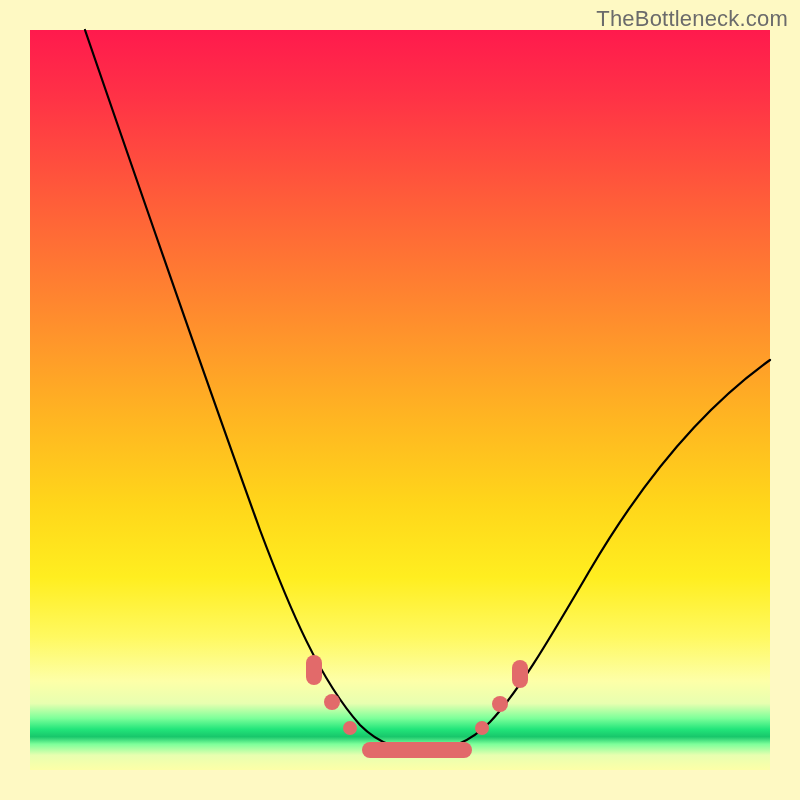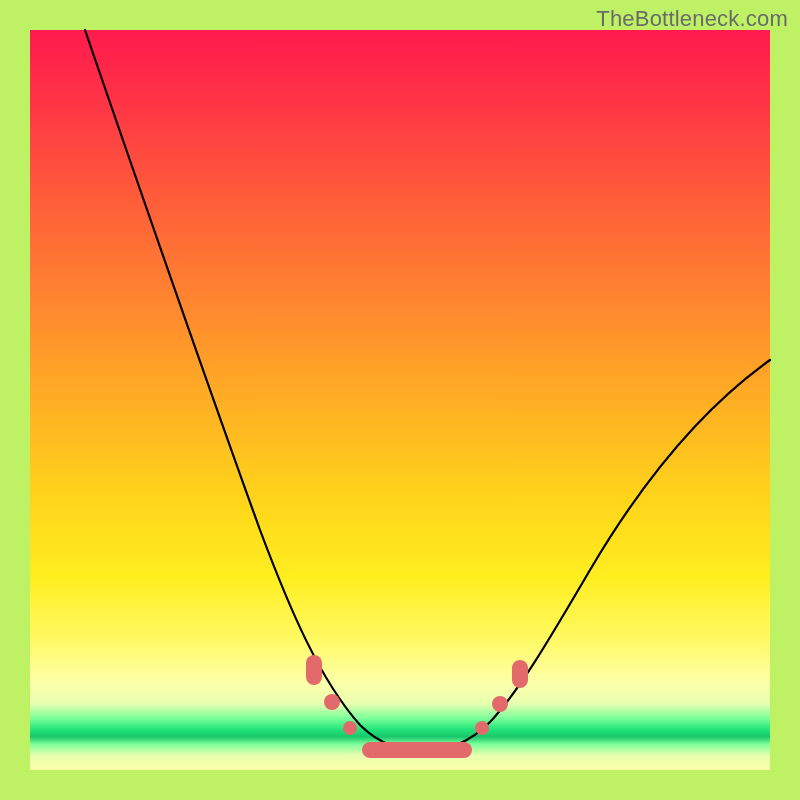--- a/index.html
+++ b/index.html
@@ -10,21 +10,21 @@
     background: #000;
     overflow: hidden;
     font-family: Arial, Helvetica, sans-serif;
   }
   .frame {
     position: absolute;
     left: 0;
     top: 0;
     width: 800px;
     height: 800px;
-    background: #bef264;
+    background: #fef9c3;
   }
   .plot-area {
     position: absolute;
     left: 30px;
     top: 30px;
     width: 740px;
     height: 740px;
     
     background: linear-gradient(
       to bottom,

